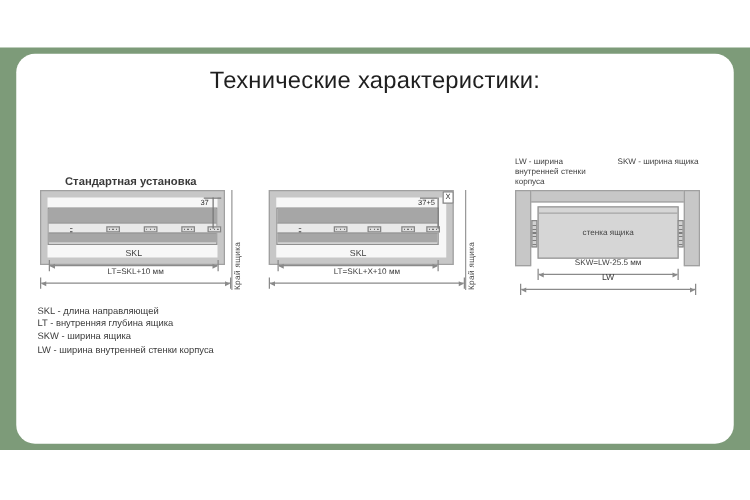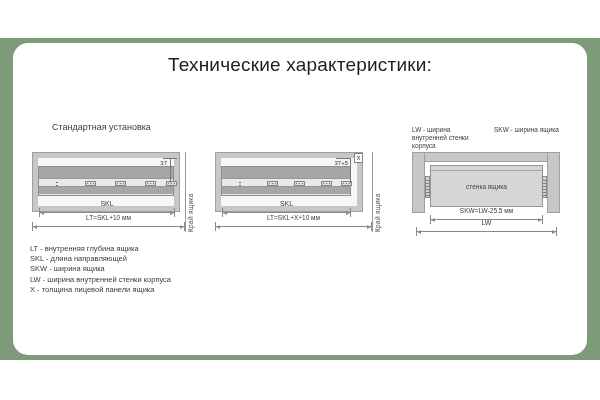--- a/index.html
+++ b/index.html
@@ -54,21 +54,21 @@
   .legend-item { line-height:10.2px; white-space:nowrap; }
 </style>
 </head>
 <body>
 
 <div class="canvas">
   <div class="green-band"></div>
   <div class="card"></div>
   <div class="title">Технические характеристики:</div>
 
-  <div class="fig-heading" style="left:52px; top:122px;">Стандартная установка</div>
+  <div class="fig-heading" style="left:52px; top:140px;font-weight:bold;">Стандартная установка</div>
   <div class="panel" style="left:32px; top:152px; width:148px; height:60px;"></div>
   <div class="inner" style="left:38px; top:158px; width:136px; height:48px;"></div>
   <div class="rail" style="left:38px; top:166px; width:136px; height:30px;">
     <div class="band-top"></div>
     <div class="stripe"></div>
     <div class="band-bot"></div>
   </div>
   <div class="dots" style="left:56px; top:181px;"></div>
   <div class="slot" style="left:85px;  top:181px;"></div>
   <div class="slot" style="left:115px; top:181px;"></div>
@@ -134,19 +134,18 @@
     <i class="ah ah-l"></i>
     <i class="ah ah-r"></i>
   </div>
   <div class="dim" style="left:416px; top:227px; width:141px;">
     <span class="dim-label" style="font-size:7px;">LW</span>
     <i class="ah ah-l"></i>
     <i class="ah ah-r"></i>
   </div>
 
   <div class="legend">
+    <div class="legend-item">SKL - длина направляющей</div>
     <div class="legend-item">LT - внутренняя глубина ящика</div>
-    <div class="legend-item">SKL - длина направляющей</div>
     <div class="legend-item">SKW - ширина ящика</div>
     <div class="legend-item">LW - ширина внутренней стенки корпуса</div>
-    <div class="legend-item">X - толщина лицевой панели ящика</div>
   </div>
 </div>
 
 </body></html>

